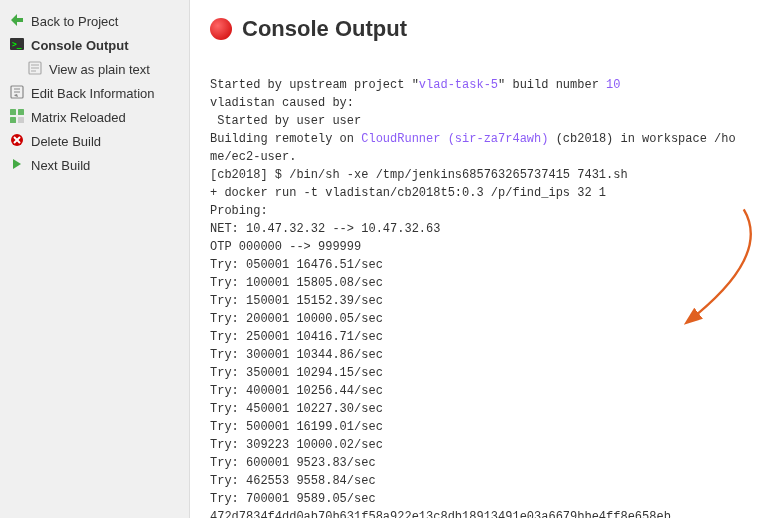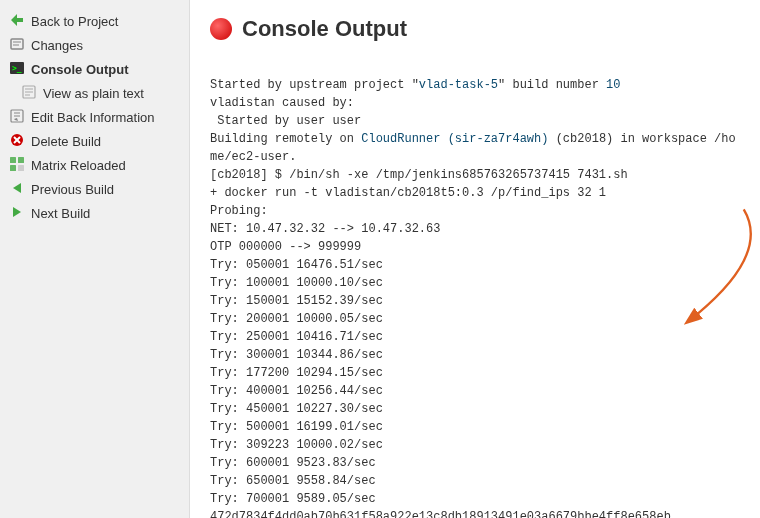--- a/index.html
+++ b/index.html
@@ -66,21 +66,21 @@
 
     .console-output {
       font-family: 'Courier New', Courier, monospace;
       font-size: 12px;
       line-height: 1.5;
       color: #333;
       white-space: pre-wrap;
       word-break: break-all;
     }
     .console-output a {
-      color: #0c4a6e;
+      color: #8b5cf6;
       text-decoration: none;
     }
 
     .arrow-svg {
       position: absolute;
       top: 200px;
       left: 300px;
       width: 320px;
       height: 160px;
       pointer-events: none;
@@ -94,42 +94,32 @@
   <div class="sidebar-item">
     <span class="icon">
       <svg viewBox="0 0 16 16" fill="none">
         <polygon points="8,2 2,8 8,14 8,10 14,10 14,6 8,6" fill="#4a4"></polygon>
       </svg>
     </span>
     <span>Back to Project</span>
   </div>
 
 
-  <div class="sidebar-item">
-    <span class="icon">
-      <svg viewBox="0 0 16 16">
-        <rect x="2" y="3" width="12" height="10" rx="1" fill="none" stroke="#888" stroke-width="1.5"></rect>
-        <line x1="4" y1="6" x2="12" y2="6" stroke="#888" stroke-width="1"></line>
-        <line x1="4" y1="9" x2="10" y2="9" stroke="#888" stroke-width="1"></line>
-      </svg>
-    </span>
-    <span>Changes</span>
-  </div>
 
   <div class="sidebar-item active">
     <span class="icon">
       <svg viewBox="0 0 16 16">
         <rect x="1" y="2" width="14" height="12" rx="1" fill="#333"></rect>
         <text x="3" y="11" font-size="8" fill="#0f0" font-family="monospace">&gt;_</text>
       </svg>
     </span>
     <span>Console Output</span>
   </div>
 
-  <div class="sidebar-item" style="padding-left: 20px;">
+  <div class="sidebar-item" style="padding-left: 26px;">
     <span class="icon">
       <svg viewBox="0 0 16 16">
         <rect x="2" y="2" width="12" height="12" rx="1" fill="none" stroke="#aaa" stroke-width="1.2"></rect>
         <line x1="4" y1="5" x2="12" y2="5" stroke="#aaa" stroke-width="1"></line>
         <line x1="4" y1="8" x2="12" y2="8" stroke="#aaa" stroke-width="1"></line>
         <line x1="4" y1="11" x2="9" y2="11" stroke="#aaa" stroke-width="1"></line>
       </svg>
     </span>
     <span>View as plain text</span>
   </div>
@@ -142,48 +132,40 @@
         <line x1="5" y1="8" x2="11" y2="8" stroke="#888" stroke-width="1"></line>
         <path d="M5,11 L8,10 L9,13 L6,12 Z" fill="#888"></path>
       </svg>
     </span>
     <span>Edit Back Information</span>
   </div>
 
   <div class="sidebar-item">
     <span class="icon">
       <svg viewBox="0 0 16 16">
-        <circle cx="8" cy="8" r="6" fill="#cc0000"></circle>
-        <line x1="5" y1="5" x2="11" y2="11" stroke="#fff" stroke-width="2"></line>
-        <line x1="11" y1="5" x2="5" y2="11" stroke="#fff" stroke-width="2"></line>
-      </svg>
-    </span>
-    <span>Delete Build</span>
-  </div>
-
-  <div class="sidebar-item">
-    <span class="icon">
-      <svg viewBox="0 0 16 16">
         <rect x="1" y="1" width="6" height="6" rx="0.5" fill="#4a4" opacity="0.8"></rect>
         <rect x="9" y="1" width="6" height="6" rx="0.5" fill="#4a4" opacity="0.8"></rect>
         <rect x="1" y="9" width="6" height="6" rx="0.5" fill="#4a4" opacity="0.8"></rect>
         <rect x="9" y="9" width="6" height="6" rx="0.5" fill="#aaa" opacity="0.5"></rect>
       </svg>
     </span>
     <span>Matrix Reloaded</span>
   </div>
 
   <div class="sidebar-item">
     <span class="icon">
       <svg viewBox="0 0 16 16">
-        <polygon points="12,3 4,8 12,13" fill="#4a4"></polygon>
-      </svg>
-    </span>
-    <span>Previous Build</span>
-  </div>
+        <circle cx="8" cy="8" r="6" fill="#cc0000"></circle>
+        <line x1="5" y1="5" x2="11" y2="11" stroke="#fff" stroke-width="2"></line>
+        <line x1="11" y1="5" x2="5" y2="11" stroke="#fff" stroke-width="2"></line>
+      </svg>
+    </span>
+    <span>Delete Build</span>
+  </div>
+
 
   <div class="sidebar-item">
     <span class="icon">
       <svg viewBox="0 0 16 16">
         <polygon points="4,3 12,8 4,13" fill="#4a4"></polygon>
       </svg>
     </span>
     <span>Next Build</span>
   </div>
 </div>
@@ -198,32 +180,32 @@
 <span>Started by upstream project "<a href="#">vlad-task-5</a>" build number <a href="#">10</a></span>
 <span>vladistan caused by:</span>
 <span> Started by user user</span>
 <span>Building remotely on <a href="#">CloudRunner (sir-za7r4awh)</a> (cb2018) in workspace /home/ec2-user.</span>
 <span>[cb2018] $ /bin/sh -xe /tmp/jenkins685763265737415 7431.sh</span>
 <span>+ docker run -t vladistan/cb2018t5:0.3 /p/find_ips 32 1</span>
 <span>Probing:</span>
 <span>NET: 10.47.32.32 --&gt; 10.47.32.63</span>
 <span>OTP 000000 --&gt; 999999</span>
 <span>Try: 050001 16476.51/sec</span>
-<span>Try: 100001 10000.10/sec</span>
+<span>Try: 100001 15805.08/sec</span>
 <span>Try: 150001 15152.39/sec</span>
 <span>Try: 200001 10000.05/sec</span>
 <span>Try: 250001 10416.71/sec</span>
 <span>Try: 300001 10344.86/sec</span>
-<span>Try: 177200 10294.15/sec</span>
+<span>Try: 350001 10294.15/sec</span>
 <span>Try: 400001 10256.44/sec</span>
 <span>Try: 450001 10227.30/sec</span>
 <span>Try: 500001 16199.01/sec</span>
 <span>Try: 309223 10000.02/sec</span>
 <span>Try: 600001 9523.83/sec</span>
-<span>Try: 650001 9558.84/sec</span>
+<span>Try: 462553 9558.84/sec</span>
 <span>Try: 700001 9589.05/sec</span>
 <span>472d7834f4dd0ab70b631f58a922e13c8db18913491e03a6679bbe4ff8e658eb</span>
 
 
 
 
 
 
 
 

